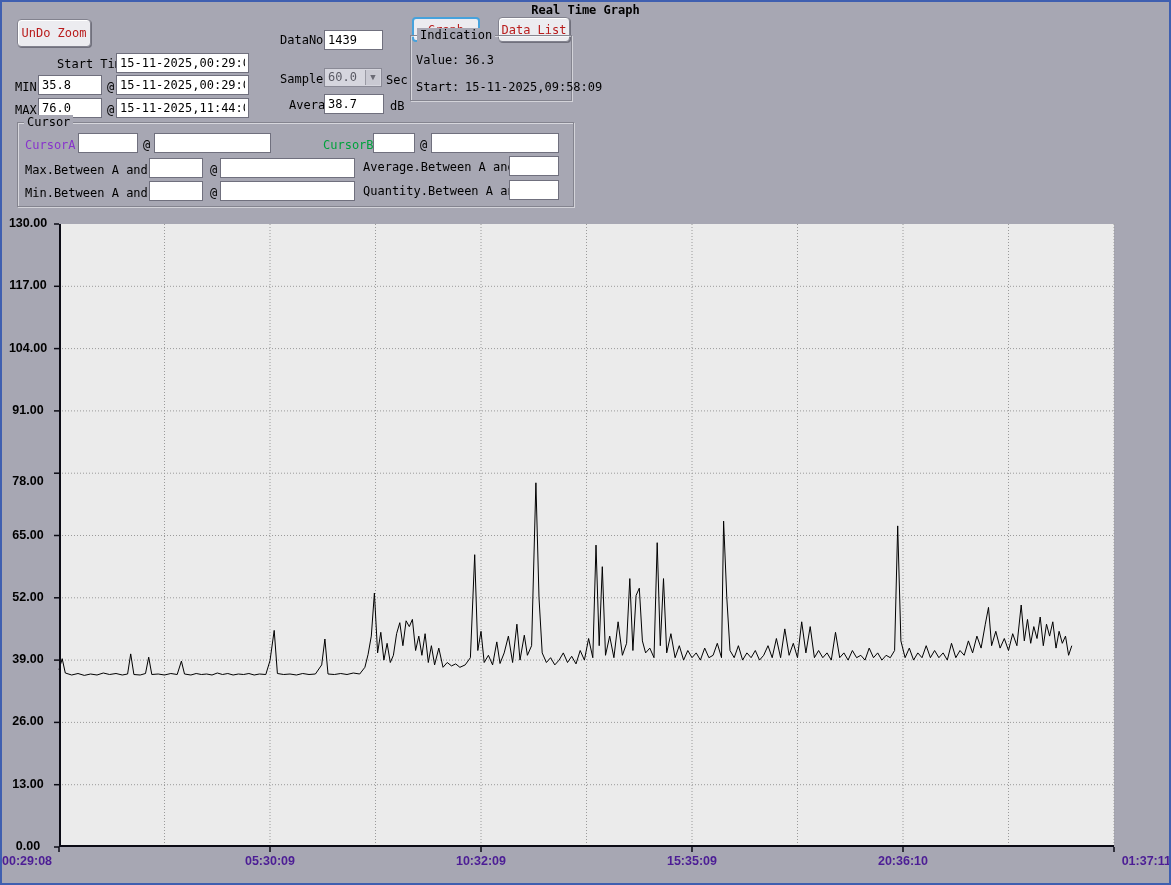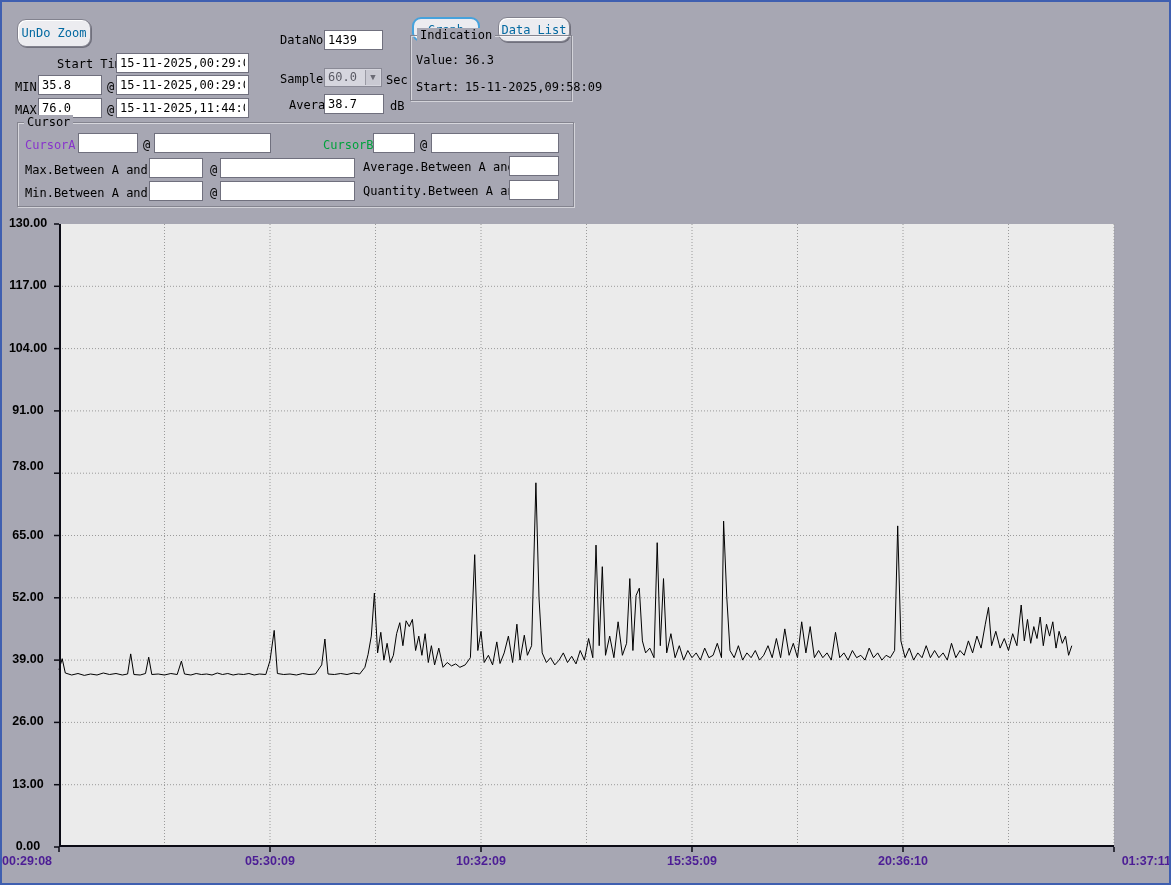--- a/index.html
+++ b/index.html
@@ -10,21 +10,21 @@
     background:#a7a7b3; overflow:hidden;
     border:2px solid #3f5fb0;
   }
   .titlebar-text {
     position:absolute; top:1px; left:0; width:100%;
     text-align:center; font-size:12px; font-weight:bold; color:#000;
   }
   .lbl { position:absolute; font-size:12px; color:#000; white-space:nowrap; }
   .btn {
     position:absolute; font-family:"DejaVu Sans Mono", monospace; font-size:12px;
-    background:#ececf0; color:#0369a1; border:1px solid #82828e; border-radius:9px;
+    background:#ececf0; color:#b91c1c; border:1px solid #82828e; border-radius:4px;
     box-shadow: inset 1px 1px 0 #ffffff, 1px 1px 0 #70707c;
     cursor:pointer; text-align:center;
   }
   .btn.active { border:2px solid #46a2dc; box-shadow:none; }
   .field {
     position:absolute; font-family:"DejaVu Sans Mono", monospace; font-size:12px;
     background:#ffffff; border:1px solid #70707e; color:#000; padding:9px 3px;
   }
   .combo {
     position:absolute; background:#d6d6de; border:1px solid #8a8a96;
@@ -62,20 +62,21 @@
     position:absolute; top:852px; width:80px;
     font-family:"Liberation Sans", sans-serif; font-size:12.5px; font-weight:bold; color:#4c1d95;
     text-align:center; white-space:nowrap;
   }
 </style>
 </head>
 <body>
 
 <div class="window">
 
+  <div class="titlebar-text">Real Time Graph</div>
 
   <button class="btn" style="left:15px;top:17px;width:74px;height:28px;">UnDo Zoom</button>
 
   <div class="lbl" style="left:278px;top:31px;">DataNo.</div>
   <input class="field" style="left: 322px; top: 28px; width: 59px; height: 19px;" value="1439">
 
   <button class="btn active" style="left:410px;top:15px;width:68px;height:25px;">Graph</button>
   <button class="btn" style="left:496px;top:15px;width:72px;height:25px;">Data List</button>
 
   <div class="groupbox" style="left:408px;top:33px;width:162px;height:66px;">
@@ -183,21 +184,21 @@
         <line x1="1055" y1="623" x2="1055" y2="628" class="tick"></line>
       </svg>
   </div>
   <div id="ylabels"></div>
   <div id="xlabels"></div>
 
 <div class="ylabel" style="top: 214px; left: 0px; width: 52px; position: absolute;">130.00</div>
     <div class="ylabel" style="top: 276.3px; left: 0px; width: 52px; position: absolute;">117.00</div>
     <div class="ylabel" style="top: 338.6px; left: 0px; width: 52px; position: absolute;">104.00</div>
     <div class="ylabel" style="top: 400.9px; left: 0px; width: 52px; position: absolute;">91.00</div>
-    <div class="ylabel" style="top: 457px; left: 0px; width: 52px; position: absolute;">78.00</div>
+    <div class="ylabel" style="top: 472px; left: 0px; width: 52px; position: absolute;">78.00</div>
     <div class="ylabel" style="top: 525.5px; left: 0px; width: 52px; position: absolute;">65.00</div>
     <div class="ylabel" style="top: 587.8px; left: 0px; width: 52px; position: absolute;">52.00</div>
     <div class="ylabel" style="top: 650.1px; left: 0px; width: 52px; position: absolute;">39.00</div>
     <div class="ylabel" style="top: 712.4px; left: 0px; width: 52px; position: absolute;">26.00</div>
     <div class="ylabel" style="top: 774.7px; left: 0px; width: 52px; position: absolute;">13.00</div>
     <div class="ylabel" style="top: 837px; left: 0px; width: 52px; position: absolute;">0.00</div>
     <div class="xlabel" style="left: 0px; text-align: left;">00:29:08</div>
     <div class="xlabel" style="left: 228px;">05:30:09</div>
     <div class="xlabel" style="left: 439px;">10:32:09</div>
     <div class="xlabel" style="left: 650px;">15:35:09</div>

